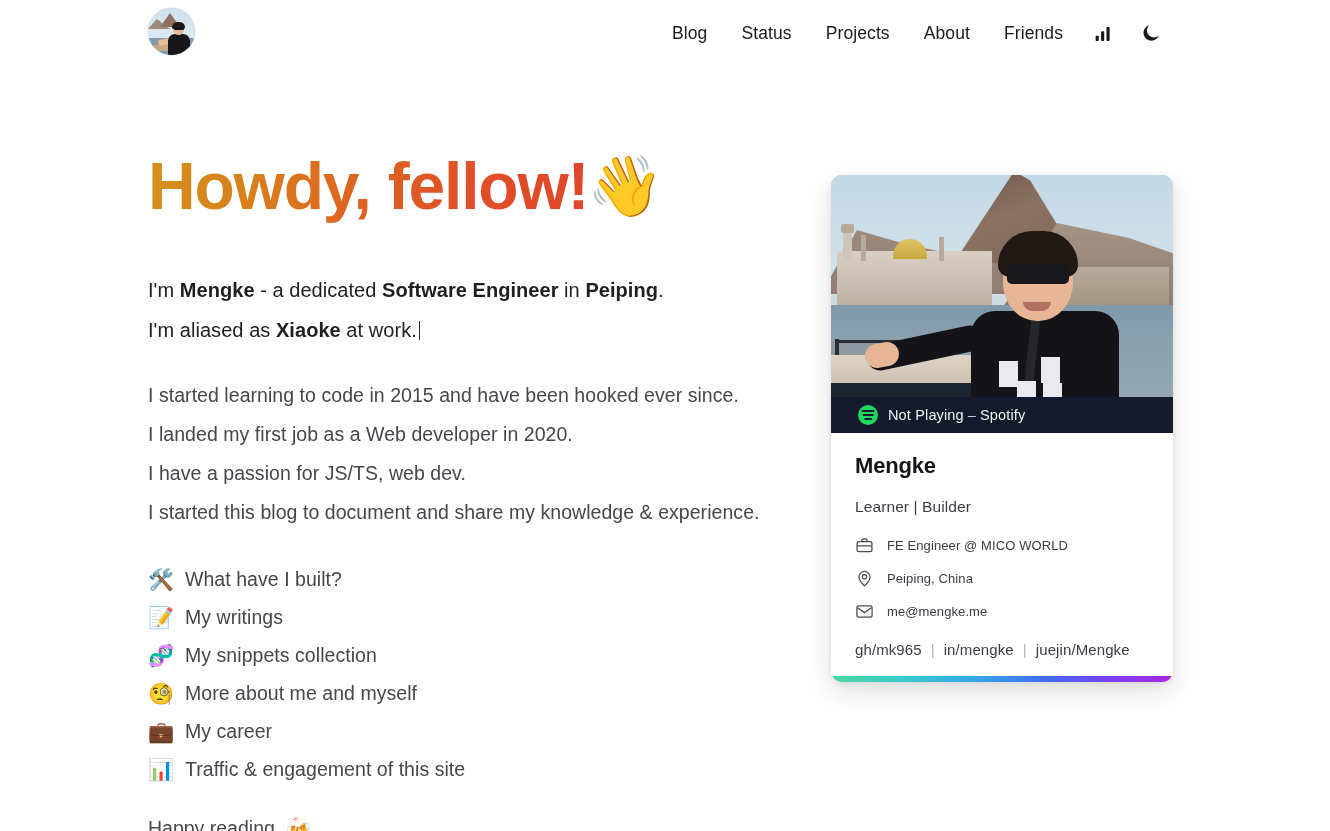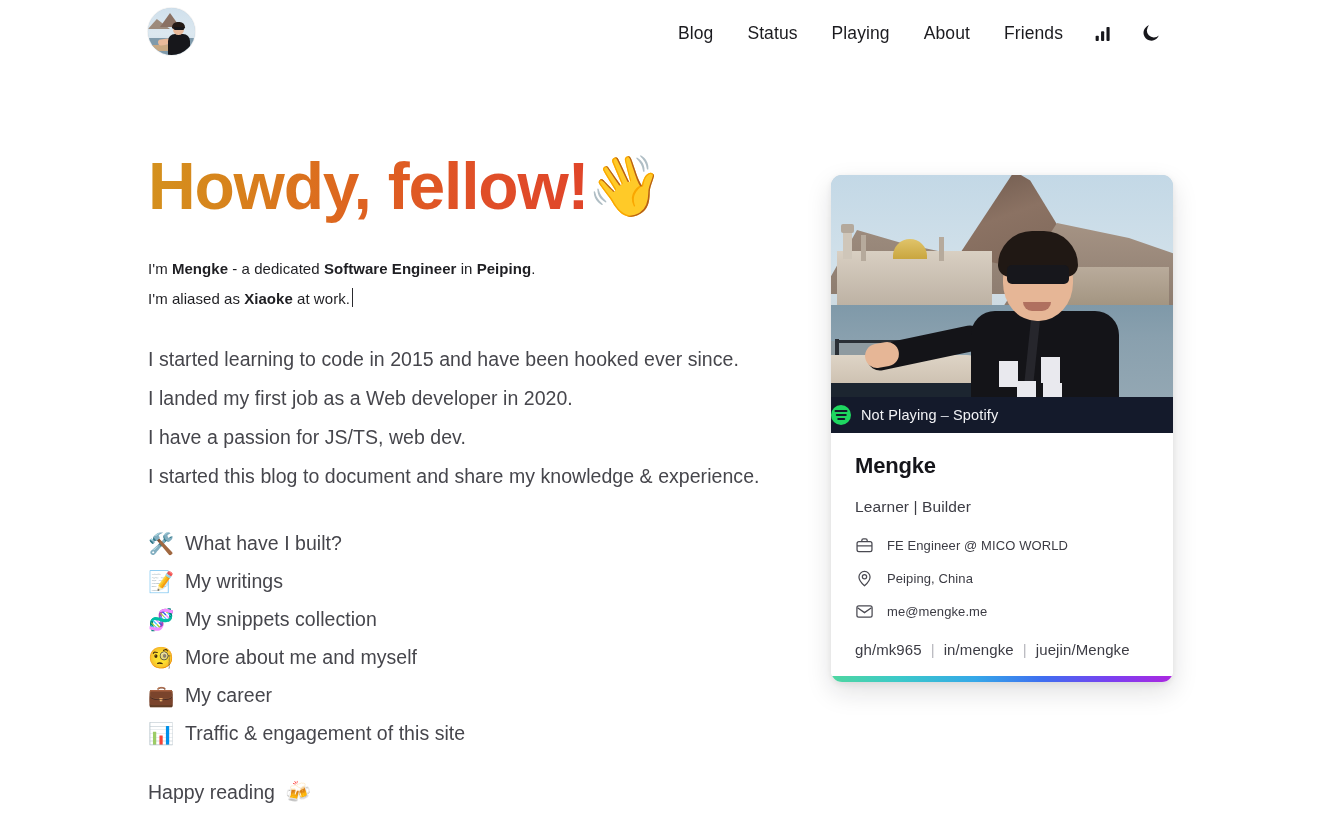--- a/index.html
+++ b/index.html
@@ -56,21 +56,21 @@
     letter-spacing:-1.2px;
     background:linear-gradient(100deg,#d4921e 0%,#d8811c 22%, #de6320 48%, #e04f28 74%, #e0452a 100%);
     -webkit-background-clip:text; background-clip:text;
     -webkit-text-fill-color:transparent; color:transparent;
     display:inline-block; white-space:nowrap;
   }
   .howdy-wrap { display:flex; align-items:flex-start; height:96px; }
   .wave { font-size:60px; line-height:1; -webkit-text-fill-color:initial; color:initial;
     display:inline-block; transform:translateY(6px) rotate(6deg); }
 
-  .intro { margin-top:8px; font-size:15px; line-height:2.0; color:#1f1f23; letter-spacing:.05px; }
+  .intro { margin-top:24px; font-size:20px; line-height:2.0; color:#1f1f23; letter-spacing:.05px; }
   .intro b { font-weight:700; }
   .caret {
     display:inline-block; width:1.5px; height:19px; background:#2a2a2e;
     vertical-align:-3px; margin-left:2px;
   }
 
   .bio { margin-top:26px; font-size:19.5px; line-height:2.0; color:#46464c; letter-spacing:.05px; }
   .bio div { white-space:nowrap; }
 
   .links { margin-top:28px; }
@@ -135,21 +135,21 @@
   .ph-strap { position:absolute; left:196px; top:140px; width:9px; height:86px; background:#26262c; transform:rotate(6deg); }
   .ph-arm { position:absolute; left:35px; top:160px; width:118px; height:26px; border-radius:14px; background:#141418; transform:rotate(-12deg); }
   .ph-hand { position:absolute; left:34px; top:168px; width:34px; height:24px; border-radius:12px; background:#e6b696; transform:rotate(-10deg); }
   .ph-print1 { position:absolute; left:168px; top:186px; width:19px; height:26px; background:#e9e9ee; }
   .ph-print2 { position:absolute; left:210px; top:182px; width:19px; height:26px; background:#e9e9ee; }
   .ph-print3 { position:absolute; left:186px; top:206px; width:19px; height:20px; background:#e9e9ee; }
   .ph-print4 { position:absolute; left:212px; top:208px; width:19px; height:18px; background:#e9e9ee; }
 
   .spotify-bar {
     position:relative; height:36px; background:#141a2b;
-    display:flex; align-items:center; gap:10px; padding:0 0 0 0;
+    display:flex; align-items:center; gap:10px; padding:0 0 0 27px;
   }
   .sp-logo { width:20px; height:20px; border-radius:50%; background:#1ed760; position:relative; flex:none; }
   .sp-logo span { position:absolute; left:50%; transform:translateX(-50%); background:#141a2b; border-radius:2px; }
   .sp-logo .w1 { top:4.5px; width:13px; height:2.2px; }
   .sp-logo .w2 { top:8.6px; width:10.5px; height:2.2px; }
   .sp-logo .w3 { top:12.5px; width:7.5px; height:2.2px; }
   .sp-text { color:#f2f3f6; font-size:14.5px; letter-spacing:.15px; white-space:nowrap; }
   .sp-dash { color:#c9ccd4; margin:0 4px; }
 
   .card-body { padding:20px 24px 18px 24px; background:#fff; }
@@ -182,21 +182,21 @@
         <span class="body"></span>
       <span class="head"></span>
         <span class="hair"></span>
         <span class="shades"></span>
     </span>
   </a>
 
   <nav class="nav">
     <a href="#">Blog</a>
     <a href="#">Status</a>
-    <a href="#">Playing</a>
+    <a href="#">Projects</a>
     <a href="#">About</a>
     <a href="#">Friends</a>
 
     <button class="icon-btn">
       <svg width="21" height="21" viewBox="0 0 24 24">
         <rect x="3" y="14.5" width="3.6" height="6" rx="1" fill="#17171c"></rect>
         <rect x="9.2" y="9.5" width="3.6" height="11" rx="1" fill="#17171c"></rect>
         <rect x="15.4" y="4.5" width="3.6" height="16" rx="1" fill="#17171c"></rect>
       </svg>
     </button>

